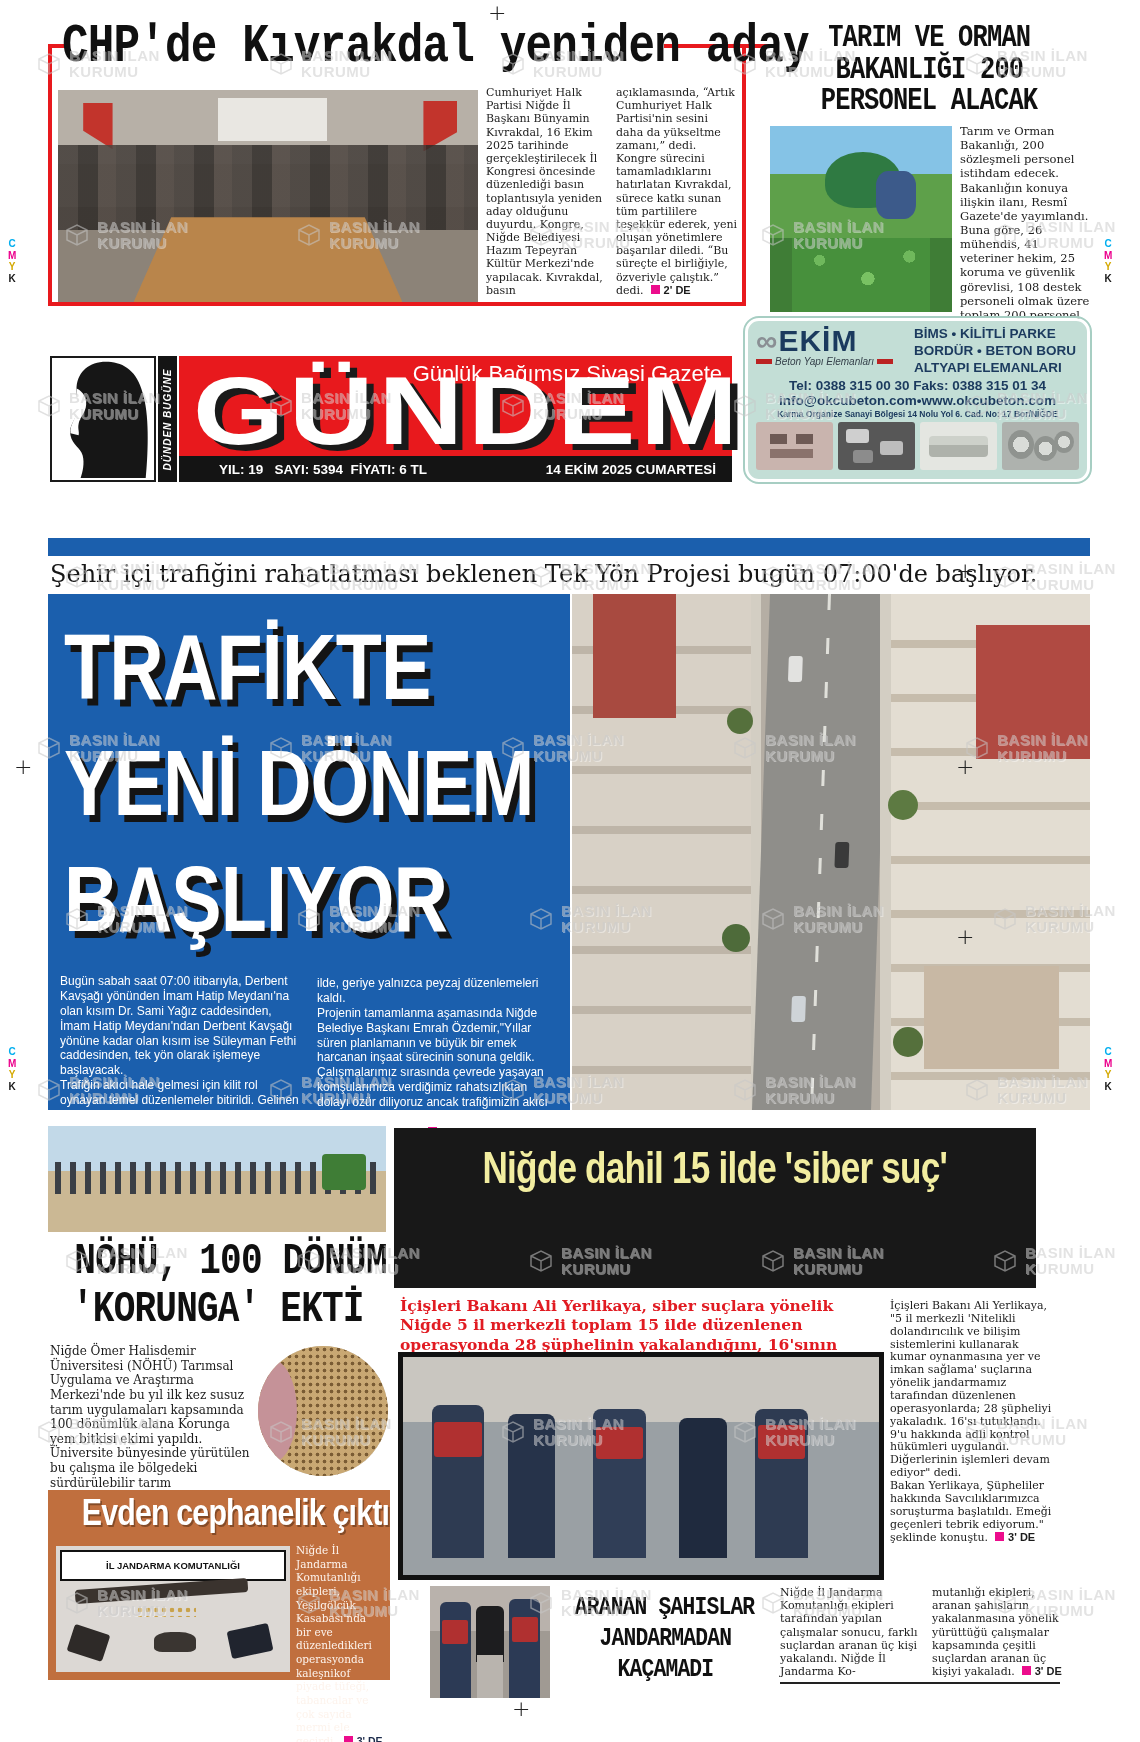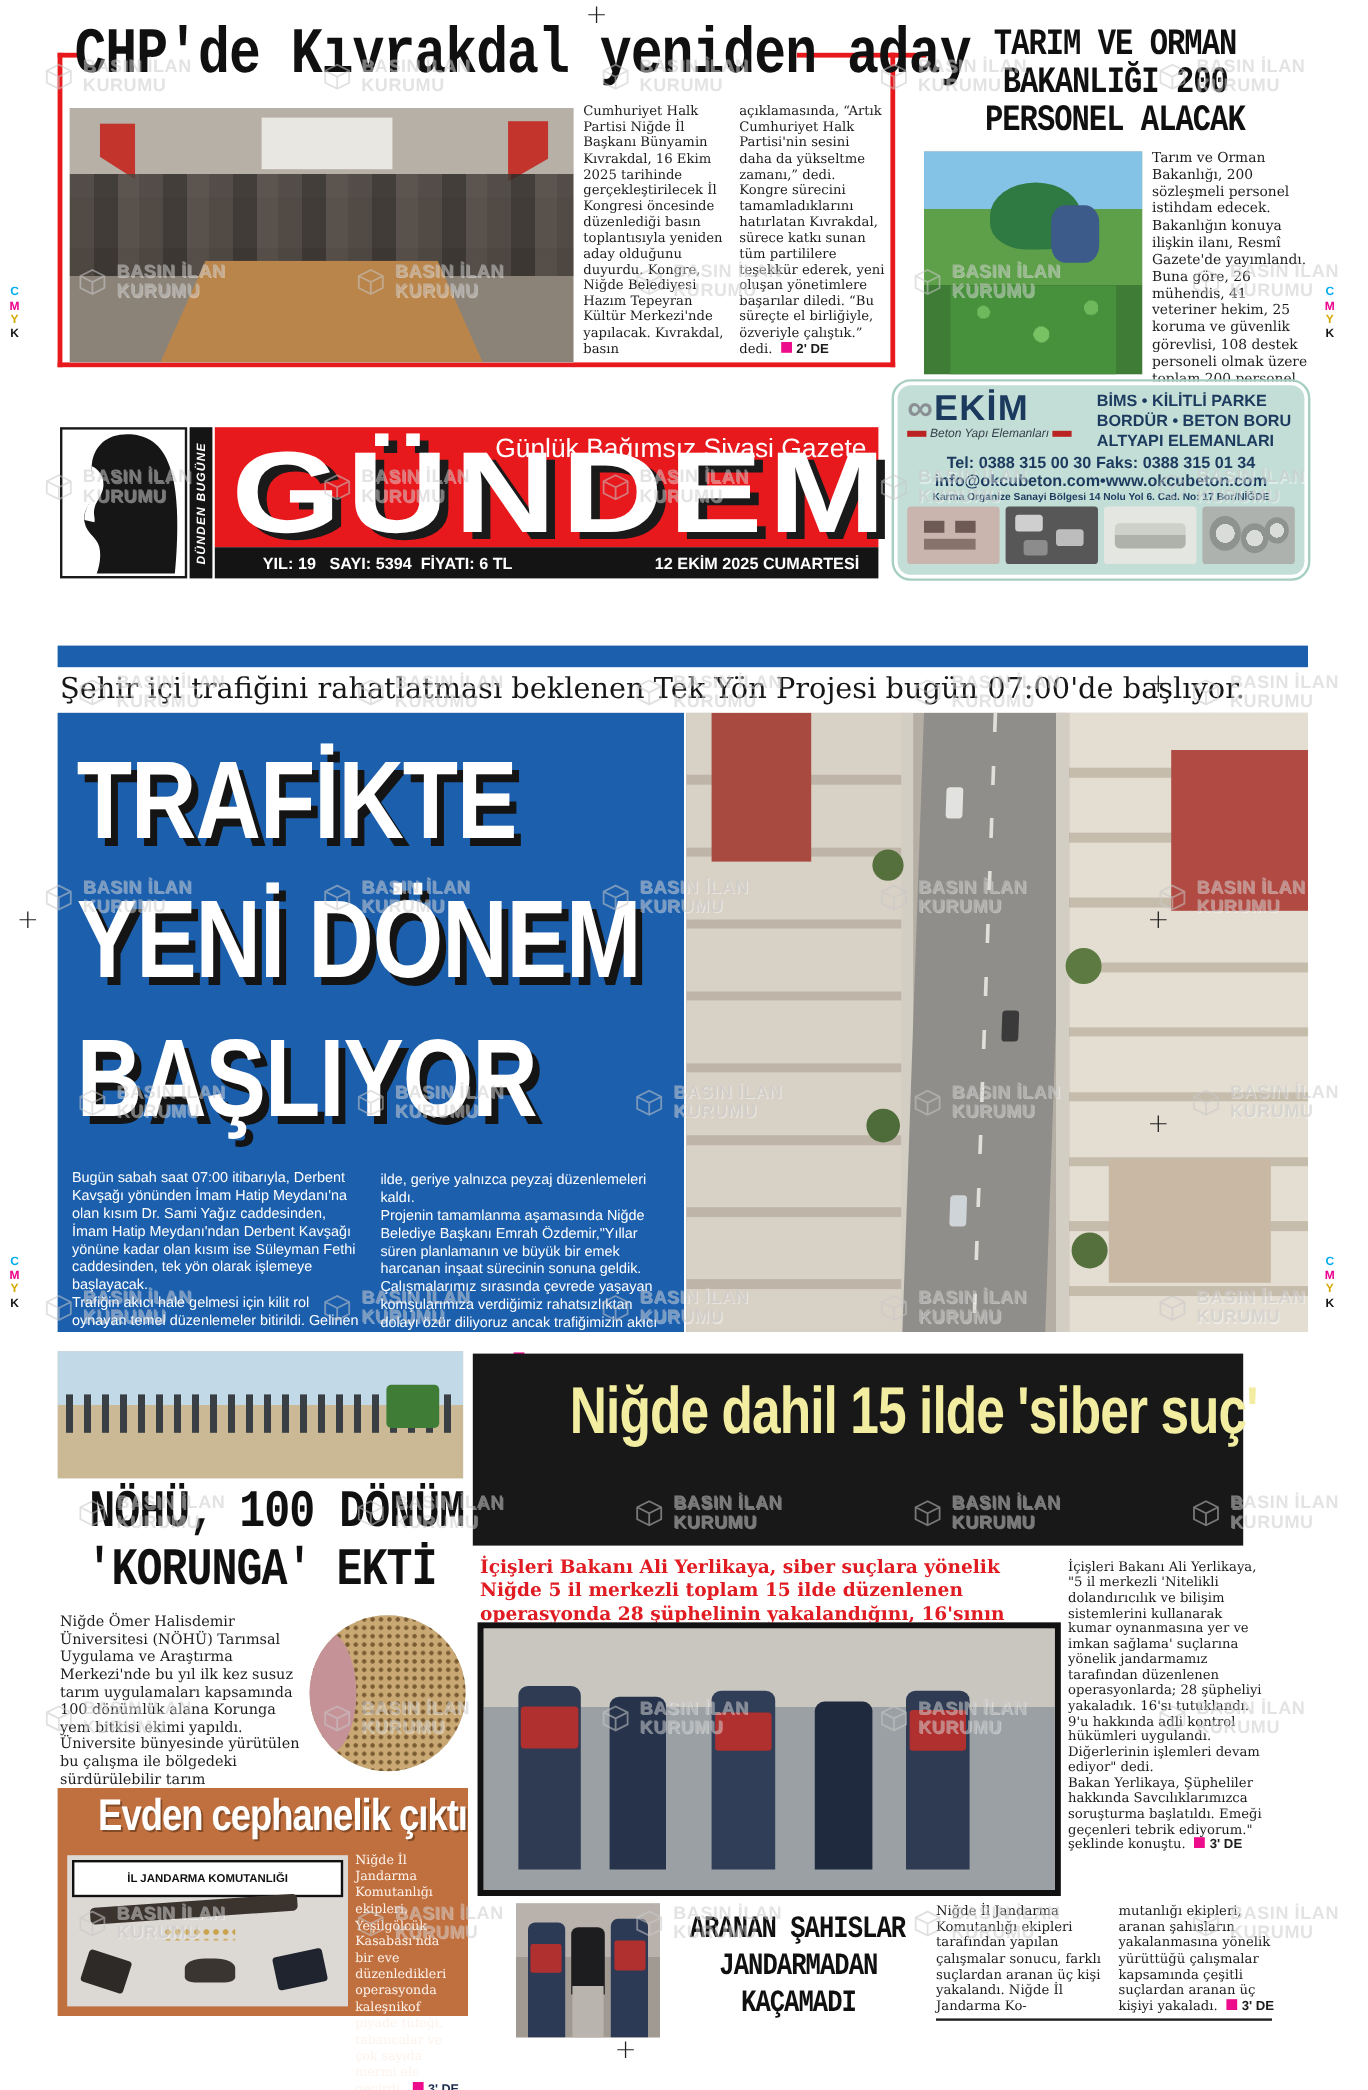--- a/index.html
+++ b/index.html
@@ -41,21 +41,21 @@
   #ad-box{background:#c3ded6;border:3px solid #fff;outline:2px solid #a7cec3;border-radius:14px;
      padding:5px 8px;box-sizing:border-box;color:#1b3a5e;}
   .ad-prod{height:48px;flex:1;border-radius:3px;position:relative;overflow:hidden;}
   
   .blue{background:#1b5fad;}
   .main-hl{color:#fff;font-weight:800;font-family:"Liberation Sans",sans-serif;font-size:92px;line-height:1.26;
      text-shadow:7px 7px 0 #141414;letter-spacing:-1px;}
   .blue-body{color:#fff;font-size:12px;line-height:1.24;}
   
   #siber-hl{background:#181818;color:#f2eda0;text-align:center;}
-  #siber-hl .line{font-weight:800;font-size:55px;line-height:1.42;letter-spacing:-1px;text-align:right;}
+  #siber-hl .line{font-weight:800;font-size:45px;line-height:1.42;letter-spacing:-1px;}
   .red-sub{color:#e11b22;font-weight:700;font-size:15.5px;line-height:1.25;}
   
   .bodytxt{color:#1c1c1c;line-height:1.2;}
   figure{margin:0;}
 </style>
 </head>
 <body>
 
 <div id="page">
 
@@ -108,21 +108,21 @@
       <span>DÜNDEN BUGÜNE</span>
     </div>
     <div id="red-box" class="abs" style="left:179px;top:356px;width:553px;height:100px">
       <div class="abs" style="right:10px;top:5px;color:#fff;font-size:22px;font-weight:400">Günlük Bağımsız Siyasi Gazete</div>
       <div class="abs" style="left:14px;bottom:0px">
         <span id="gundem-title">GÜNDEM</span>
       </div>
     </div>
     <div id="mast-bar" class="abs" style="left:179px;top:456px;width:553px;height:26px;padding:0 16px 0 40px;box-sizing:border-box">
       <span>YIL: 19   SAYI: 5394  FİYATI: 6 TL</span>
-      <span>12 EKİM 2025 CUMARTESİ</span>
+      <span>14 EKİM 2025 CUMARTESİ</span>
     </div>
 
     <aside id="ad-box" class="abs" style="left:745px;top:318px;width:345px;height:164px">
       <div style="display:flex;align-items:flex-start;gap:8px">
         <div style="flex:0 0 150px">
           <div style="font-size:30px;font-weight:800;line-height:1;letter-spacing:1px">
             <span style="color:#8a8f94;font-weight:700">∞</span><span>EKİM</span>
           </div>
           <div style="display:flex;align-items:center;gap:3px">
             <span style="width:16px;height:5px;background:#b22;display:inline-block"></span>

